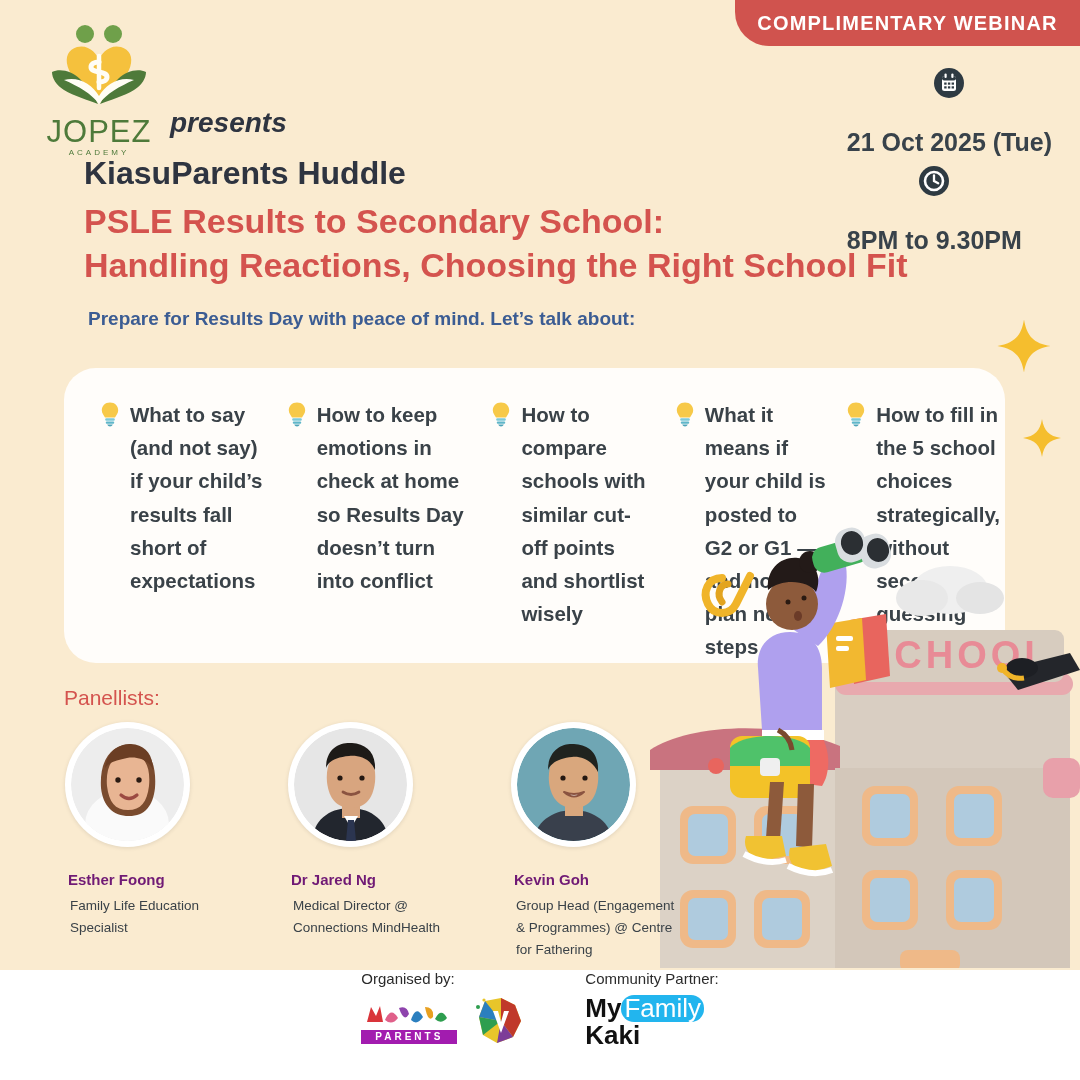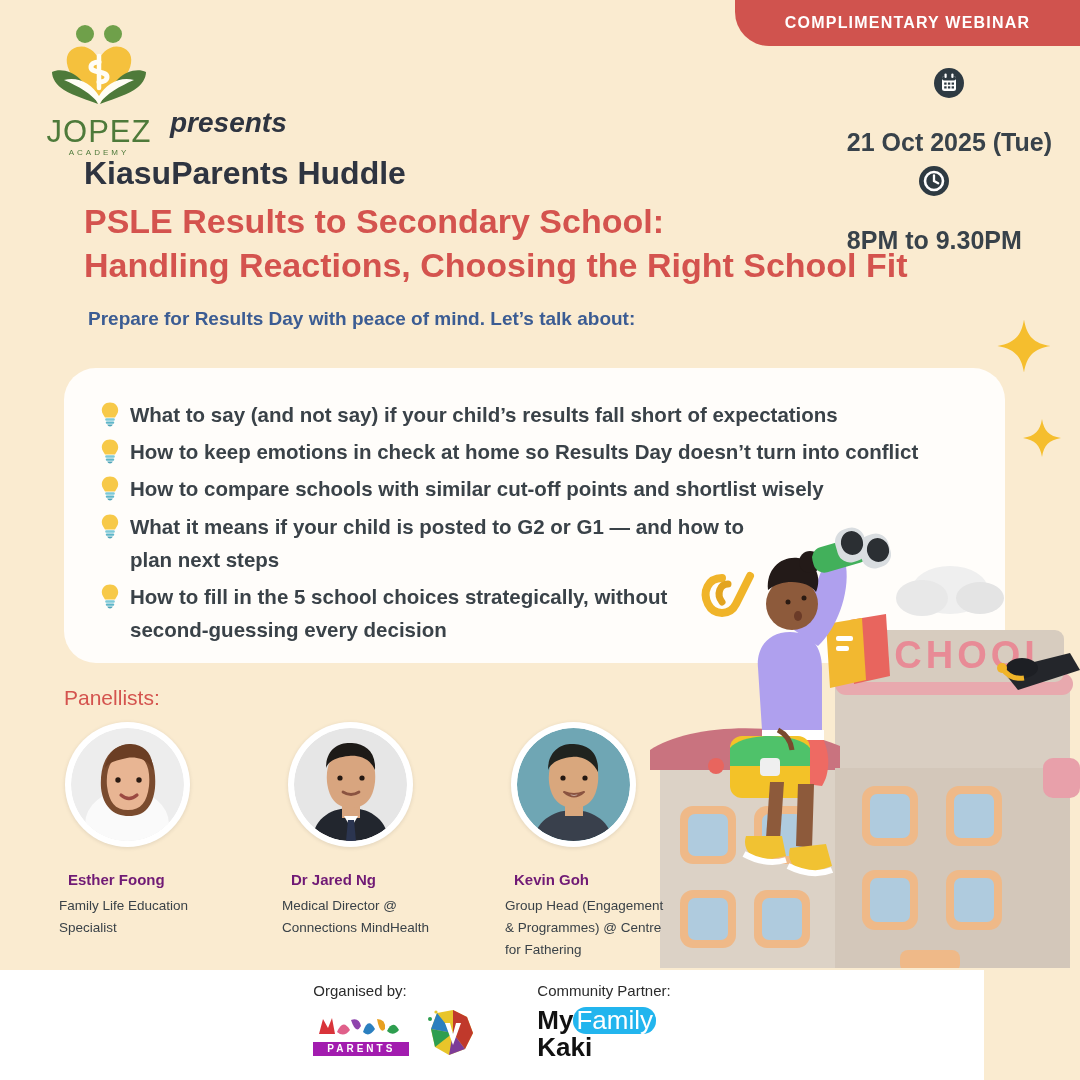--- a/index.html
+++ b/index.html
@@ -29,21 +29,21 @@
     width: 345px;
     height: 46px;
     background: #D0534E;
     border-bottom-left-radius: 34px;
     display: flex;
     align-items: center;
     justify-content: center;
   }
   .ribbon-label {
     color: #ffffff;
-    font-size: 16px;
+    font-size: 20px;
     font-weight: bold;
     letter-spacing: 1.2px;
   }
 
   
   .logo-row {
     position: absolute;
     top: 24px;
     left: 44px;
     display: flex;
@@ -140,22 +140,22 @@
     height: 295px;
     background: #FFFDFA;
     border-radius: 32px;
   }
   .bullets {
     position: absolute;
     left: 100px;
     top: 398px;
     width: 900px;
     display: flex;
-    flex-direction: column;
-    gap: 4px;
+    flex-direction: row;
+    gap: 20px;
   }
   .bullet {
     display: flex;
     align-items: flex-start;
     gap: 10px;
     color: #3A4248;
     font-size: 20.5px;
     font-weight: bold;
     line-height: 1.62;
   }
@@ -197,21 +197,21 @@
   }
   .p-name {
     margin-top: 24px;
     margin-left: 10px;
     color: #701a75;
     font-size: 15px;
     font-weight: bold;
   }
   .p-role {
     margin-top: 7px;
-    margin-left: 1px;
+    margin-left: 12px;
     color: #3A4248;
     font-size: 13.5px;
     line-height: 1.62;
     font-weight: normal;
   }
 
   
   .illustration {
     position: absolute;
     right: 0;
@@ -219,28 +219,27 @@
     width: 430px;
     height: 450px;
     pointer-events: none;
   }
 
   
   .footer {
     position: absolute;
     left: 0;
     bottom: 0;
-    width: 984px;
+    width: 1080px;
     height: 110px;
     background: #ffffff;
     display: flex;
     align-items: flex-start;
     justify-content: center;
     gap: 56px;
-    padding-top: 12px;
   }
   .foot-col { display: flex; flex-direction: column; align-items: flex-start; }
   .foot-label { color: #2B2B2B; font-size: 15px; margin-bottom: 8px; }
   .foot-logos { display: flex; align-items: center; gap: 14px; }
 
   .kp-logo { width: 96px; }
   .kp-mark { width: 96px; height: 30px; display: block; }
   .kp-parents {
     background: #a21caf;
     color: #ffffff;

